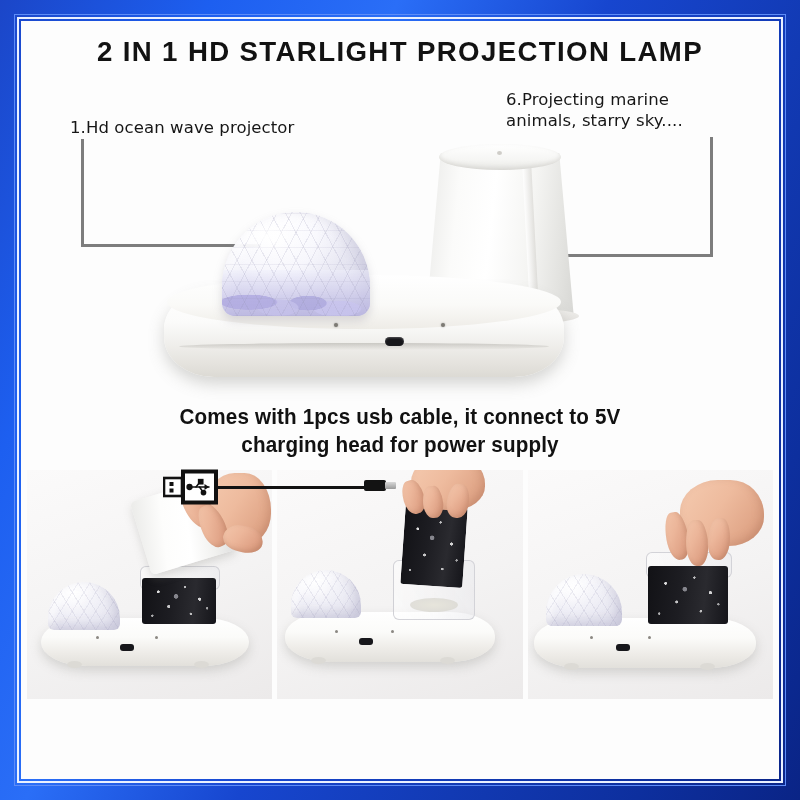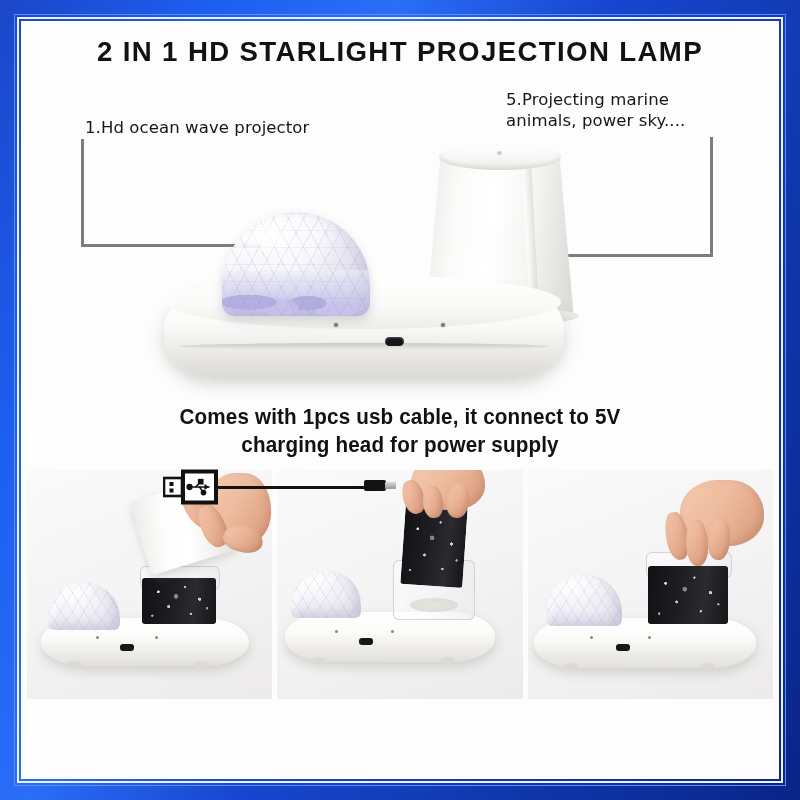--- a/index.html
+++ b/index.html
@@ -32,21 +32,21 @@
     position:absolute;left:0;top:14px;width:758px;text-align:center;
     font-size:28.5px;font-weight:bold;color:#121212;letter-spacing:1.4px;
     font-family:"Liberation Sans","DejaVu Sans",sans-serif;
     transform:scaleX(.97);white-space:nowrap;
   }
   
   .callout-text{
     position:absolute;color:#161616;font-size:16.5px;line-height:1.28;
     letter-spacing:.1px;font-family:"DejaVu Sans","Liberation Sans",sans-serif;
   }
-  #callout-1-text{left:49px;top:96px;margin-left:15px;}
+  #callout-1-text{left:49px;top:96px;}
   #callout-2-text{left:485px;top:68px;text-align:left;}
   
   .leader{position:absolute;background:transparent;}
   .leader i{position:absolute;background:#7d7d7d;display:block;}
   
   #hero{position:absolute;left:0;top:118px;width:758px;height:265px;}
   
   #base{
     position:absolute;left:143px;top:150px;width:400px;height:88px;
     border-radius:50px/40px;
@@ -238,22 +238,22 @@
     <div id="title">2 IN 1 HD STARLIGHT PROJECTION LAMP</div>
 
     <div class="callout-text" id="callout-1-text">1.Hd ocean wave projector</div>
 
     <div class="leader" style="left:60px;top:118px;width:180px;height:110px;">
       <i style="left:0;top:0;width:2.5px;height:108px;"></i>
       <i style="left:0;top:105px;width:180px;height:2.5px;"></i>
     </div>
 
     <div class="callout-text" id="callout-2-text">
-      <div>5.Projecting marine</div>
-      <div>animals, power sky....</div>
+      <div>6.Projecting marine</div>
+      <div>animals, starry sky....</div>
     </div>
 
     <div class="leader" style="left:497px;top:116px;width:195px;height:122px;">
       <i style="left:192px;top:0;width:2.5px;height:120px;"></i>
       <i style="left:0;top:117px;width:195px;height:2.5px;"></i>
     </div>
 
     <div id="hero">
       <div id="shade"></div>
       <div id="shade-ridge"></div>

